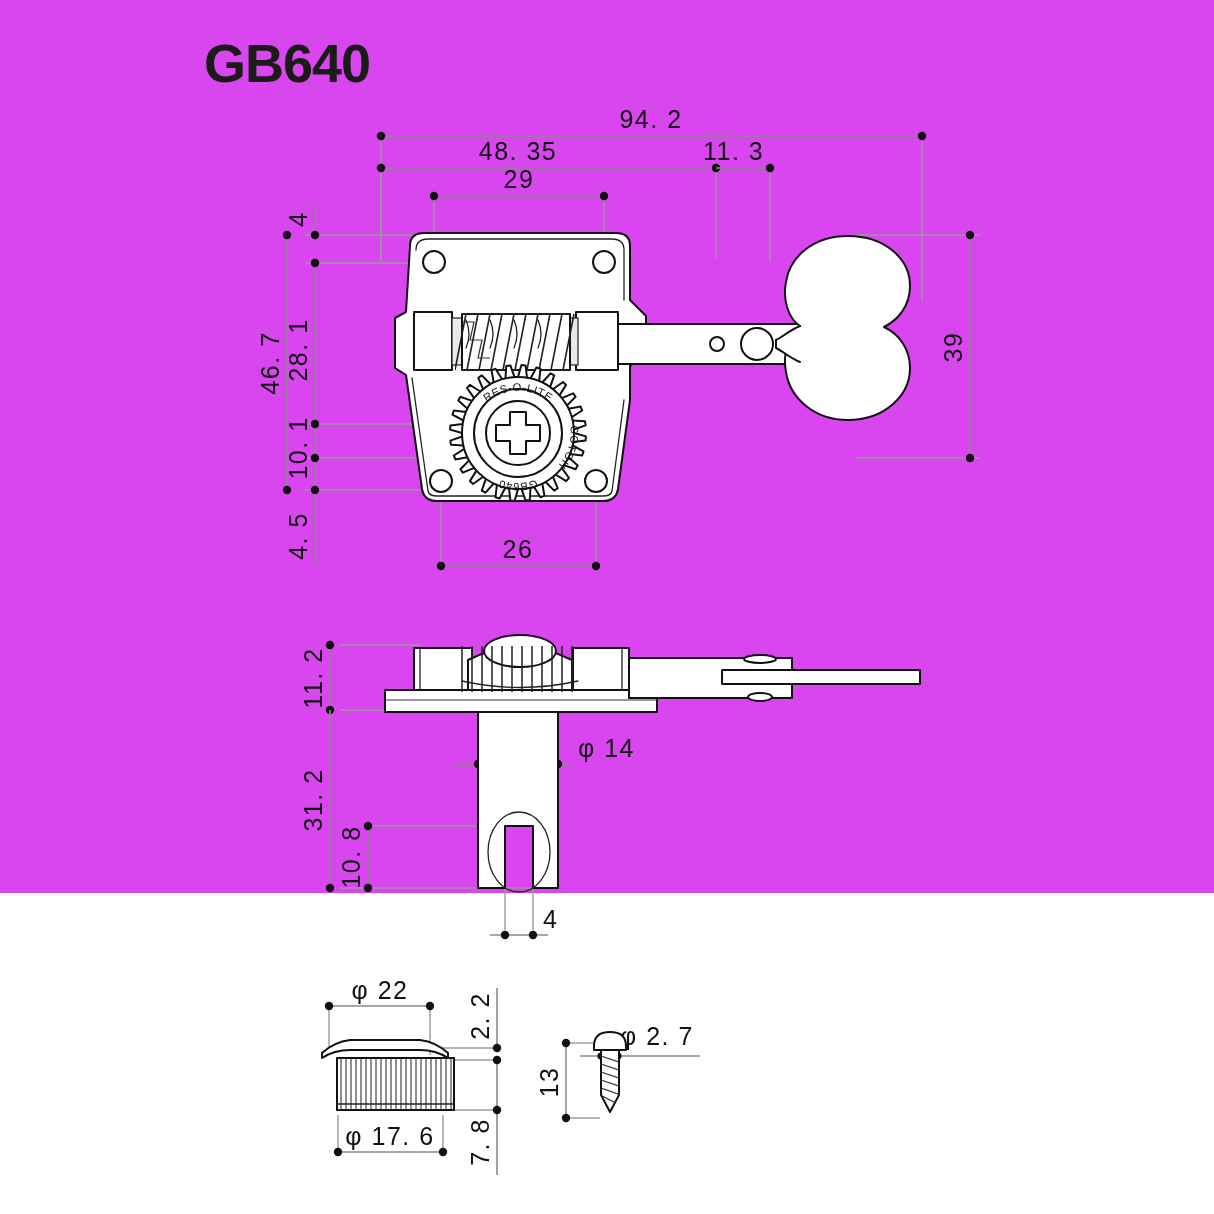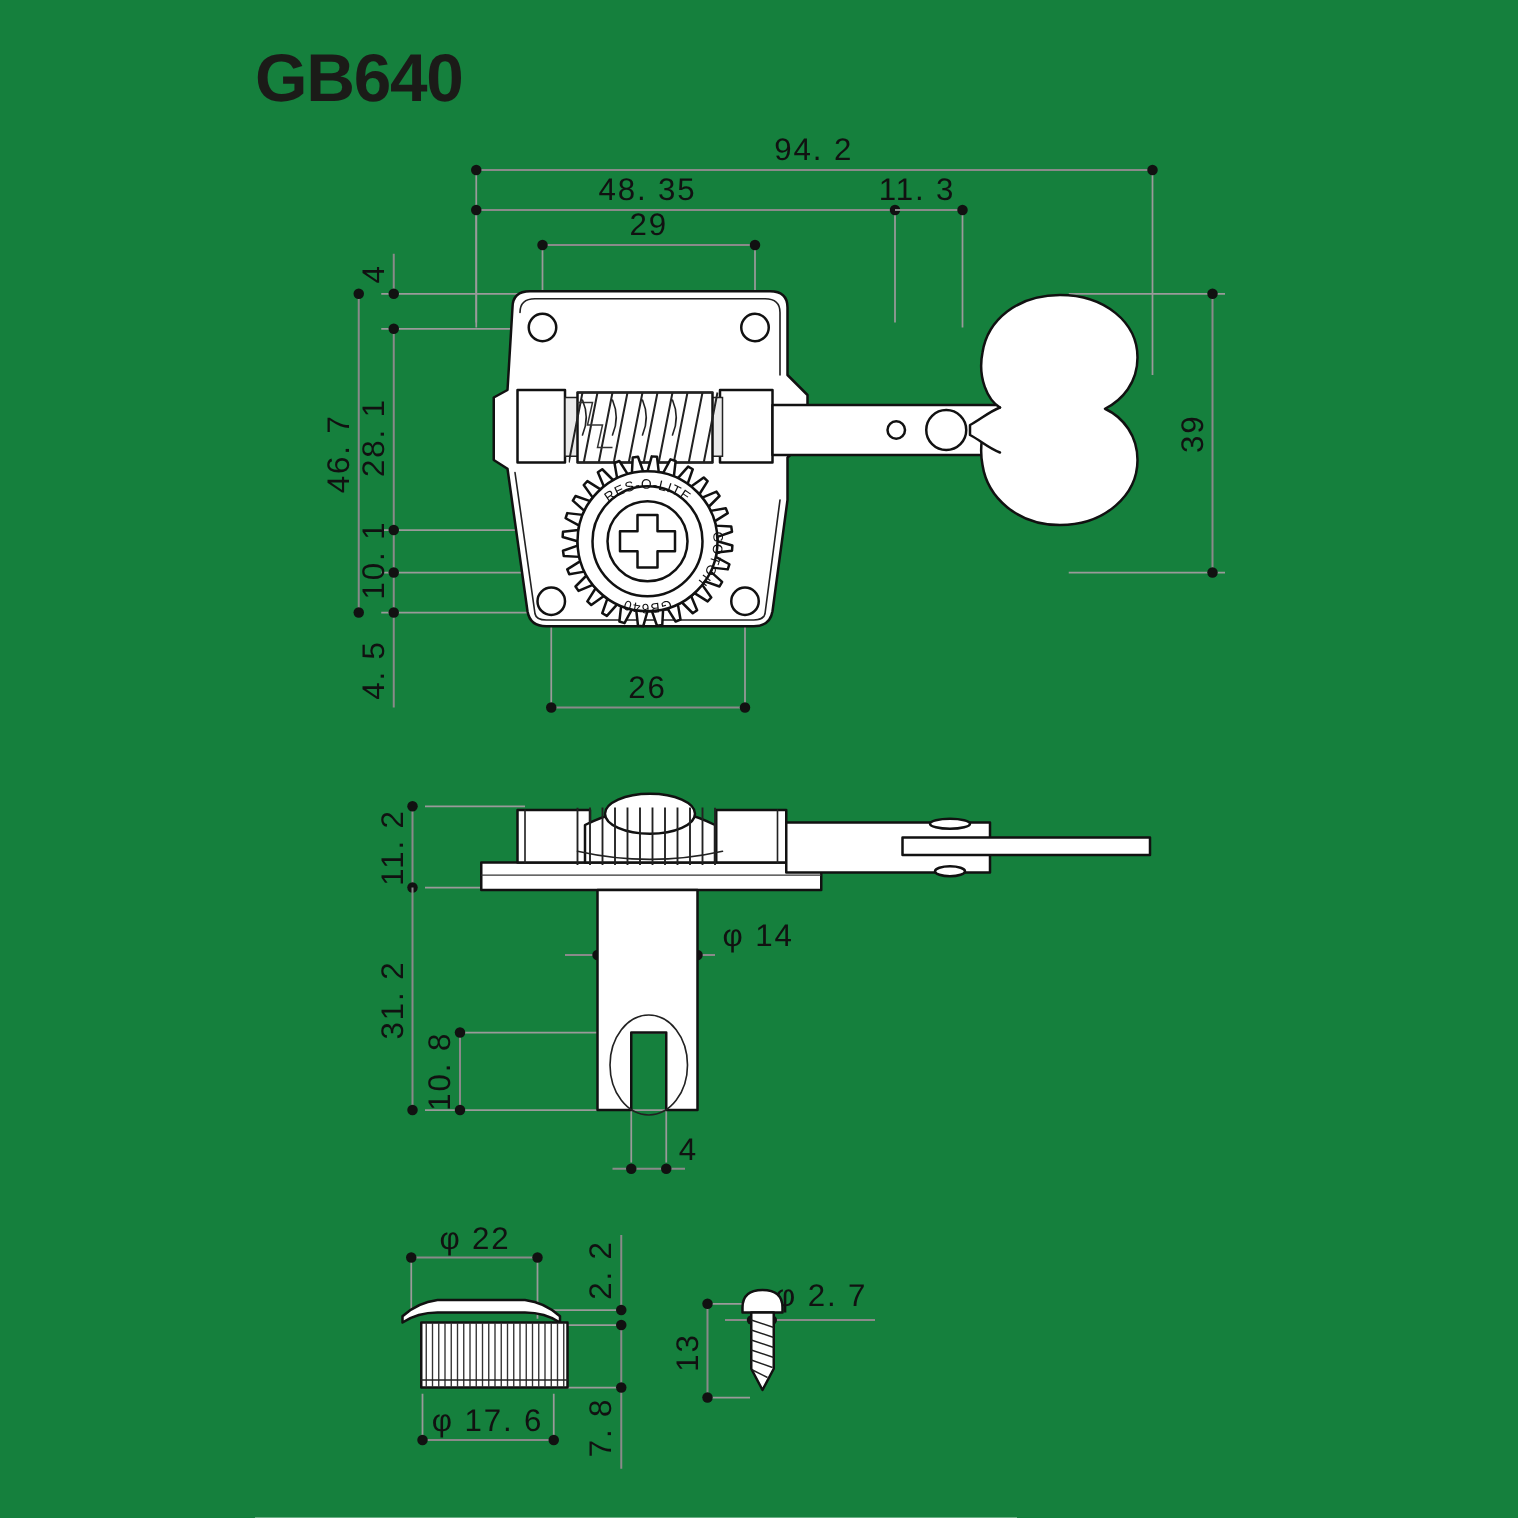--- a/index.html
+++ b/index.html
@@ -11,22 +11,22 @@
   body {
     width: 1214px;
     height: 1214px;
     font-family: "Liberation Sans", sans-serif;
     position: relative;
     overflow: hidden;
   }
   #sheet {
     position: relative;
     width: 1214px;
-    height: 1214px;
-    background: #15803d;
+    height: 893px;
+    background: #d946ef;
   }
   #title {
     position: absolute;
     left: 204px;
     top: 36px;
     font-family: "Liberation Sans", sans-serif;
     font-weight: bold;
     font-size: 54px;
     letter-spacing: -1px;
     color: #1b1b18;

